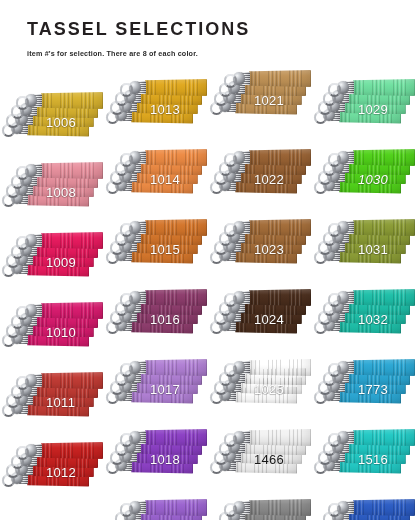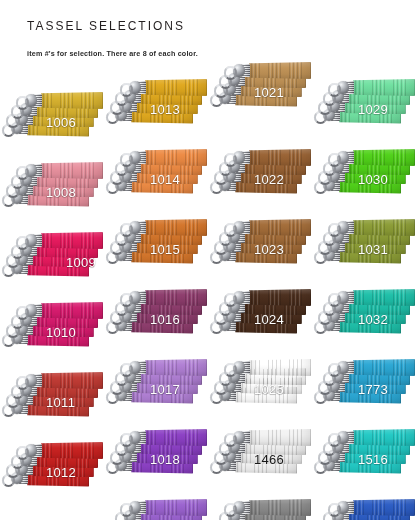--- a/index.html
+++ b/index.html
@@ -18,24 +18,24 @@
   
   #header {
     position: absolute;
     left: 0; top: 0;
     width: 416px;
   }
   #page-title {
     position: absolute;
     left: 27px;
     top: 19px;
-    font-size: 12px;
+    font-size: 18px;
     letter-spacing: 2.0px;
     color: #231f20;
-    font-weight: 400;
+    font-weight: 700;
     white-space: nowrap;
   }
   #page-subtitle {
     position: absolute;
     left: 27px;
     top: 49px;
     font-size: 7.2px;
     letter-spacing: 0.18px;
     color: #2b2b2b;
     font-weight: bold;
@@ -270,21 +270,21 @@
           <div class="ball"></div>
           <div class="ring"></div>
         </div>
         <div class="tassel" style="left: 0.2px; top: 31.6px; z-index: 1; --tc: #e8195e;">
           <div class="fringe"></div>
           <div class="cap"></div>
           <div class="ball"></div>
           <div class="ring"></div>
         </div>
       </div>
-      <div class="item-number" style="z-index: 20; margin-left: 20px;">1009</div>
+      <div class="item-number" style="z-index: 20;">1009</div>
     </div>
     <div class="tassel-cell" style="left: 0px; top: 298px;">
       <div class="cluster">
         <div class="tassel" style="left: 14px; top: 4px; z-index: 4; --tc: #d81a6e;">
           <div class="fringe"></div>
           <div class="cap"></div>
           <div class="ball"></div>
           <div class="ring"></div>
         </div>
         <div class="tassel" style="left: 9.4px; top: 13.2px; z-index: 3; --tc: #d81a6e;">
@@ -555,21 +555,21 @@
           <div class="ring"></div>
         </div>
         <div class="tassel" style="left: 4.8px; top: 22.4px; z-index: 2; --tc: #9a62cf;">
           <div class="fringe"></div>
           <div class="cap"></div>
           <div class="ball"></div>
         </div>
         <div class="tassel" style="left: 0.2px; top: 31.6px; z-index: 1; --tc: #9a62cf;"></div>
       </div>
     </div>
-    <div class="tassel-cell" style="left: 208px; top: 58px;">
+    <div class="tassel-cell" style="left: 208px; top: 66px;">
       <div class="cluster">
         <div class="tassel" style="left: 14px; top: 4px; z-index: 4; --tc: #c09256;">
           <div class="fringe"></div>
           <div class="cap"></div>
           <div class="ball"></div>
           <div class="ring"></div>
         </div>
         <div class="tassel" style="left: 9.4px; top: 13.2px; z-index: 3; --tc: #c09256;">
           <div class="fringe"></div>
           <div class="cap"></div>
@@ -807,21 +807,21 @@
           <div class="ball"></div>
           <div class="ring"></div>
         </div>
         <div class="tassel" style="left: 0.2px; top: 31.6px; z-index: 1; --tc: #4fd118;">
           <div class="fringe"></div>
           <div class="cap"></div>
           <div class="ball"></div>
           <div class="ring"></div>
         </div>
       </div>
-      <div class="item-number" style="z-index: 20;">1030</div>
+      <div class="item-number" style="z-index: 20; font-style: italic;">1030</div>
     </div>
     <div class="tassel-cell" style="left: 312px; top: 215px;">
       <div class="cluster">
         <div class="tassel" style="left: 14px; top: 4px; z-index: 4; --tc: #8b9c35;">
           <div class="fringe"></div>
           <div class="cap"></div>
           <div class="ball"></div>
           <div class="ring"></div>
         </div>
         <div class="tassel" style="left: 9.4px; top: 13.2px; z-index: 3; --tc: #8b9c35;">

